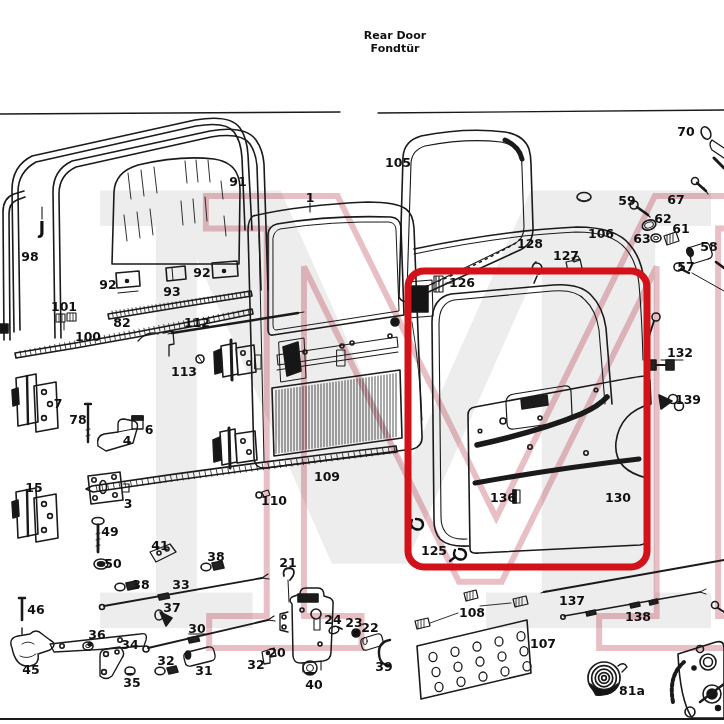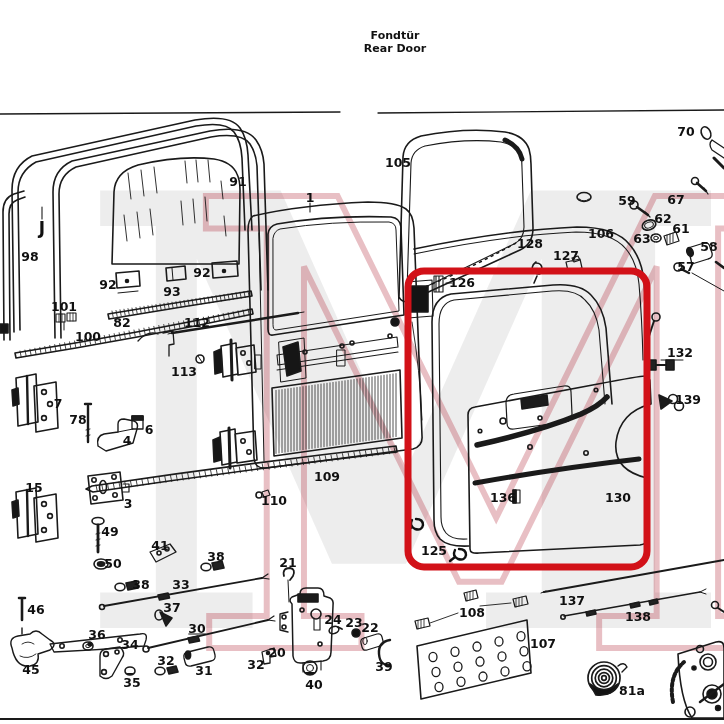--- a/index.html
+++ b/index.html
@@ -595,22 +595,22 @@
           <circle cx="718" cy="708" r="2.4" fill="#111"></circle>
       <circle cx="715" cy="605" r="3.5"></circle>
           <path d="M718 608 L724 612" stroke-width="2"></path>
     </g>
   </g>
 
   <rect x="408" y="271" width="239" height="296" rx="16" fill="none" stroke-width="7" stroke="#d21118"></rect>
 </svg>
 
 <div class="title">
+  <div>Rear Door</div>
   <div>Fondtür</div>
-  <div>Rear Door</div>
 </div>
 
 <div id="labels">
       <span class="part-label" style="left: 42px; top: 228px; font-size: 17px;">J</span>
       <span class="part-label" style="left: 30px; top: 256px;">98</span>
       <span class="part-label" style="left: 238px; top: 181px;">91</span>
       <span class="part-label" style="left: 108px; top: 284px;">92</span>
       <span class="part-label" style="left: 172px; top: 291px;">93</span>
       <span class="part-label" style="left: 202px; top: 272px;">92</span>
       <span class="part-label" style="left: 64px; top: 306px;">101</span>

